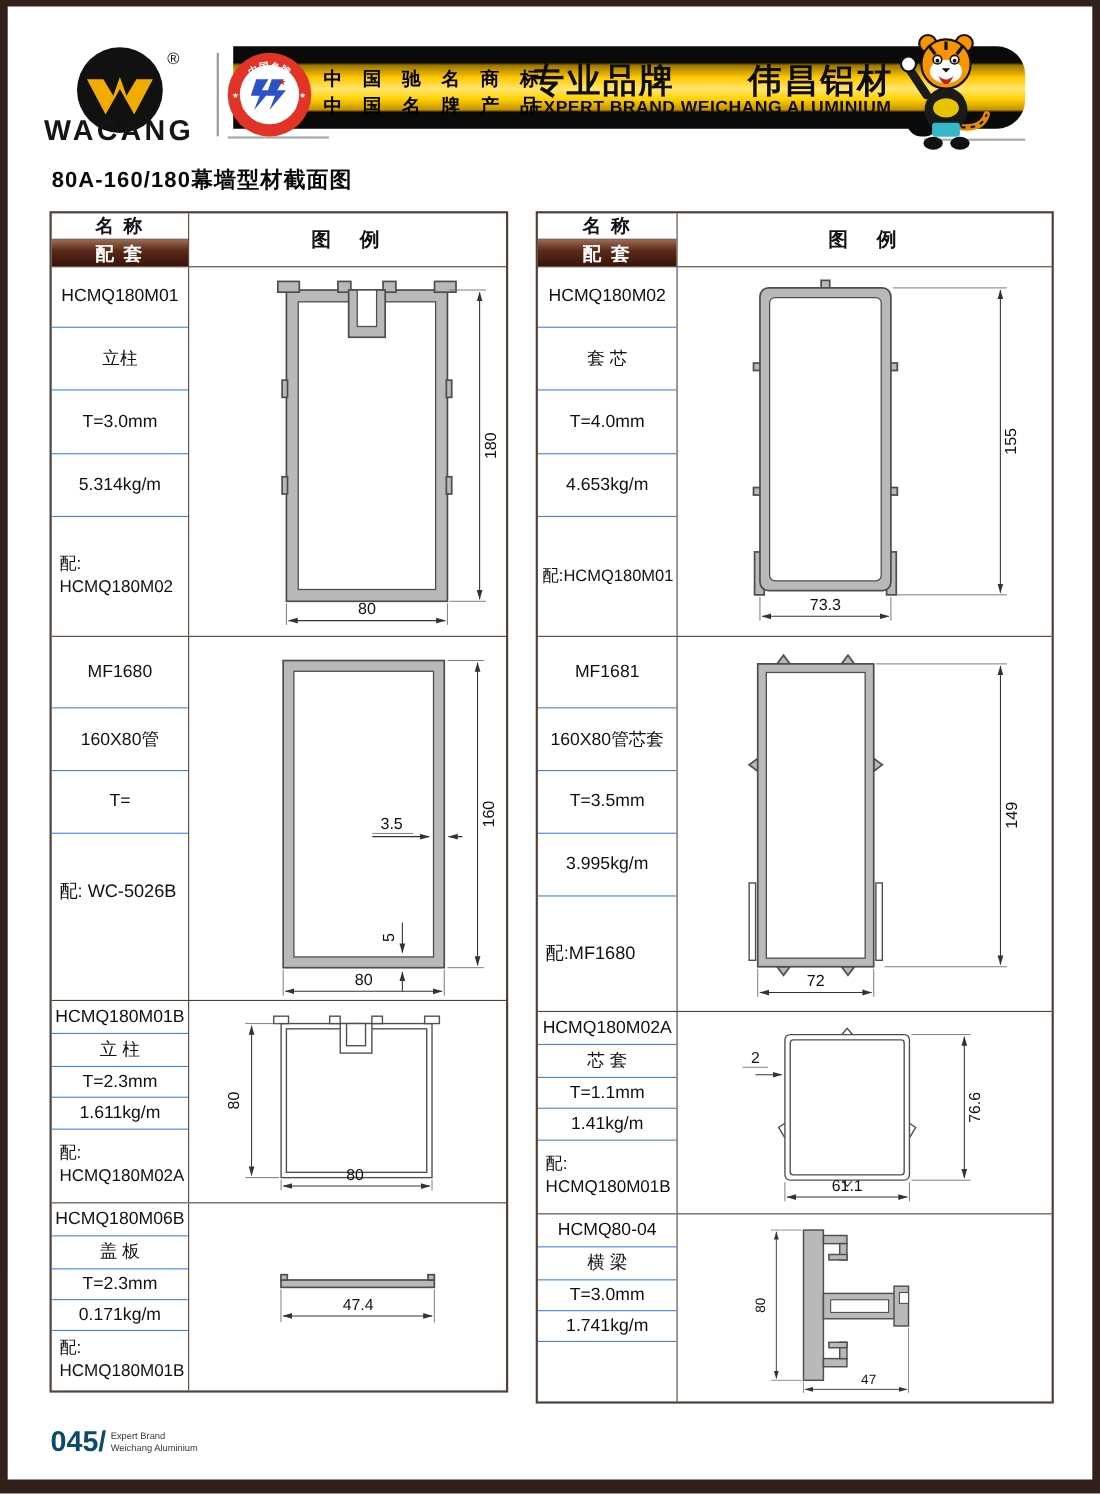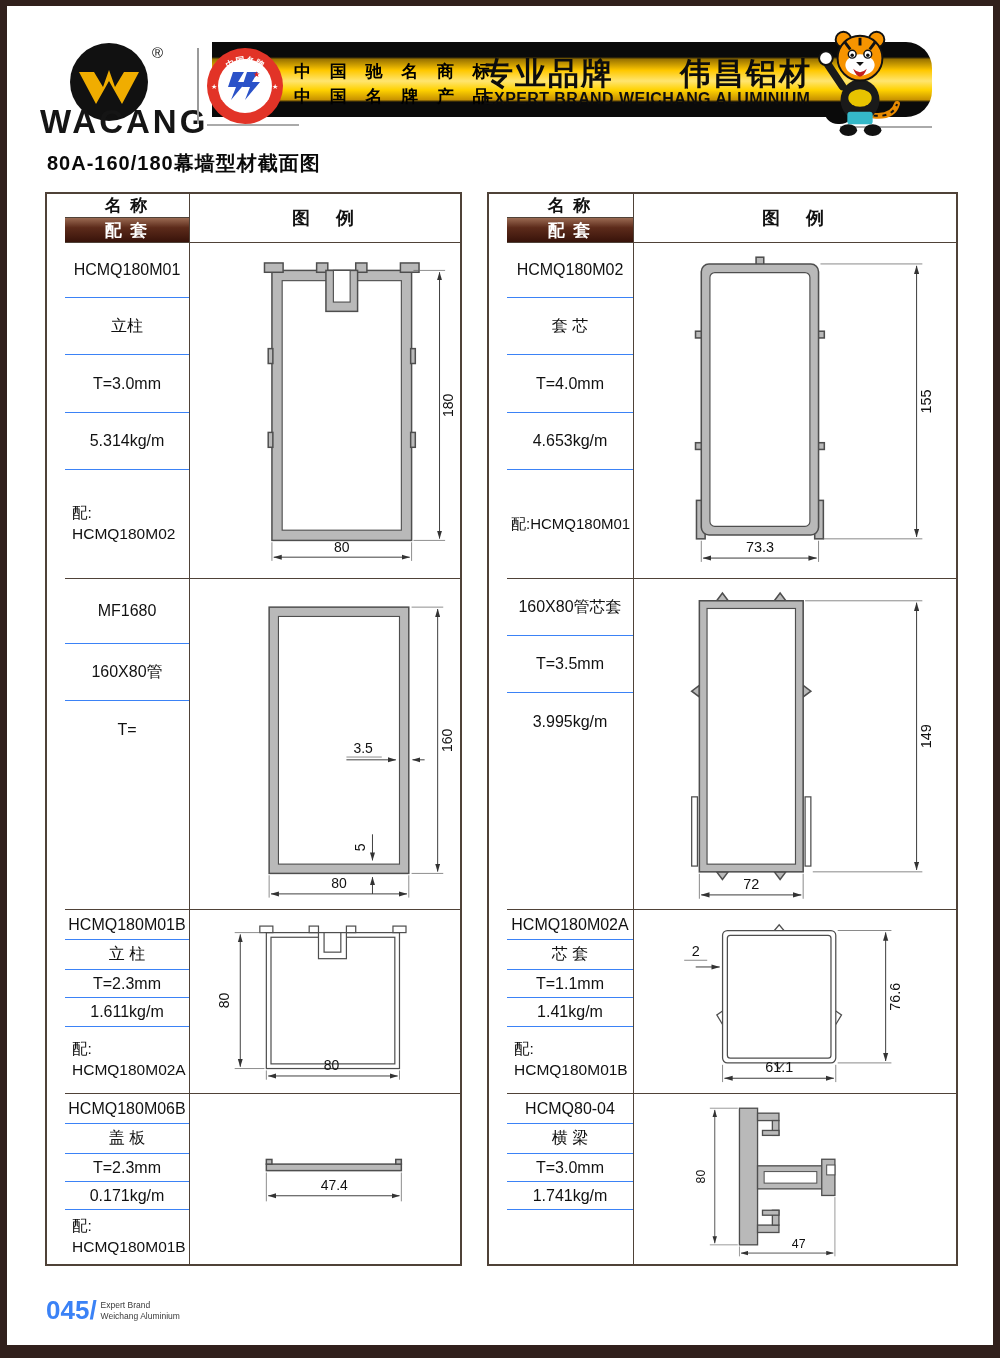--- a/index.html
+++ b/index.html
@@ -3,21 +3,21 @@
 <meta charset="utf-8">
 <style>
   html,body{margin:0;padding:0;background:#e8e8e8;}
   .page{position:relative;width:1000px;height:1358px;background:#fff;overflow:hidden;
         font-family:"Liberation Sans","DejaVu Sans",sans-serif;color:#111;}
   .frame{position:absolute;inset:0;border-style:solid;border-color:#31201c;
          border-width:6px 7px 13px 7px;box-sizing:border-box;pointer-events:none;z-index:60;}
 
   
   .logo-wrap{position:absolute;left:52px;top:40px;width:150px;height:95px;}
-  .logo-text{position:absolute;left:40px;top:103px;font-size:33px;font-weight:bold;
+  .logo-text{position:absolute;left:40px;top:103px;font-size:26px;font-weight:bold;
              letter-spacing:3px;color:#151515;}
   .divider{position:absolute;left:197px;top:48px;width:2px;height:76px;background:#9a9a9a;}
   .banner{position:absolute;left:212px;top:42px;width:720px;height:75px;border-radius:0 26px 26px 0;
           background:linear-gradient(180deg,#0a0a0a 0%,#0a0a0a 20%,#9a7300 23%,#ffc800 38%,
                      #ffe570 52%,#ffd200 64%,#c89200 77%,#0a0a0a 80%,#0a0a0a 100%);}
   .banner-notch{position:absolute;left:824px;top:110px;width:30px;height:14px;background:#0a0a0a;
                 border-radius:0 0 14px 14px;}
   .banner-cn-lines{position:absolute;left:294px;top:59px;color:#000000;font-weight:bold;
                    font-size:17px;letter-spacing:7px;line-height:25px;white-space:nowrap;}
   .banner-title-cn{position:absolute;left:482px;top:53px;font-size:31px;font-weight:bold;
@@ -26,21 +26,21 @@
                    color:#0d0d0d;letter-spacing:0.4px;white-space:nowrap;}
   .badge{position:absolute;left:205px;top:46px;width:80px;height:80px;z-index:12;}
   .tiger{position:absolute;left:810px;top:26px;width:100px;height:112px;z-index:12;}
   .underline-l{position:absolute;left:207px;top:124px;width:92px;height:2px;background:#aaa;}
   .underline-r{position:absolute;left:840px;top:126px;width:92px;height:2px;background:#aaa;}
 
   .page-title{position:absolute;left:47px;top:150px;font-size:20px;font-weight:bold;
               letter-spacing:1px;color:#0a0a0a;}
 
   
-  .tbl{position:absolute;top:192px;border:2px solid #4f4238;background:#fff;box-sizing:border-box;padding-left:18px;}
+  .tbl{position:absolute;top:192px;border:2px solid #4f4238;background:#fff;box-sizing:border-box;}
   .tbl-left{left:45px;width:417px;}
   .tbl-right{left:487px;width:471px;}
   .thead{display:flex;border-bottom:1px solid #4f4238;height:48px;}
   .ncol{display:flex;flex-direction:column;border-right:1px solid #4f4238;box-sizing:border-box;}
   .tbl-left .ncol{width:125px;}
   .tbl-right .ncol{width:127px;}
   .th-name{height:24px;display:flex;align-items:center;justify-content:center;font-weight:bold;
            font-size:17px;letter-spacing:2px;border-bottom:1px solid #4f4238;box-sizing:border-box;}
   .th-pair{flex:1;display:flex;align-items:center;justify-content:center;font-weight:bold;
            font-size:17px;letter-spacing:2px;color:#fff;
@@ -61,21 +61,21 @@
   .pi{fill:#ffffff;stroke:#4e4e4e;stroke-width:1.2;}
   .pt{fill:#ffffff;stroke:#4e4e4e;stroke-width:1.3;}
   .dim{stroke:#333;stroke-width:1;fill:none;}
   .ext{stroke:#666;stroke-width:0.8;fill:none;}
   .dl{font-family:"Liberation Sans","DejaVu Sans",sans-serif;font-size:15px;fill:#111;}
 
   
   .foot-note{position:absolute;left:0;right:0;top:1280px;text-align:center;font-size:15px;
              color:#1a1a1a;line-height:1.55;}
   .page-num-wrap{position:absolute;left:46px;top:1297px;display:flex;align-items:flex-start;}
-  .page-num{color:#3b82f6;font-size:26px;font-weight:bold;line-height:1;text-align:center;}
+  .page-num{color:#0c4a6e;font-size:26px;font-weight:bold;line-height:1;text-align:center;}
   .brand-small{margin-left:4px;font-size:8.5px;color:#3a3a3a;line-height:1.25;padding-top:3px;}
 </style>
 </head>
 <body>
 
 <svg width="0" height="0" style="position:absolute" aria-hidden="true">
   <defs>
     <marker id="arr" viewBox="0 0 10 6" markerWidth="9" markerHeight="6" refX="9.5" refY="3" orient="auto-start-reverse">
         <path d="M0,0 L10,3 L0,6 Z" fill="#333"></path>
       </marker>
@@ -196,20 +196,24 @@
           <text class="dl" x="163" y="316" text-anchor="middle">80</text>
         </svg>
       </div>
     </div>
 
     <div class="prow">
       <div class="ncol">
         <div class="ncell" style="height:65px">MF1680</div>
         <div class="ncell" style="height:57px">160X80管</div>
         <div class="ncell" style="height:57px">T=</div>
+        <div class="ncell match" style="height:104px;font-size:16.5px">
+          <div>配: WC-5026B</div>
+          <div></div>
+        </div>
       </div>
       <div class="lcell">
         <svg width="284" height="330" viewBox="0 0 290 338">
           <rect class="pf" x="85" y="22" width="150" height="286"></rect>
           <rect class="pi" x="95" y="32" width="130" height="266"></rect>
           <line class="ext" x1="238" y1="22" x2="272" y2="22"></line>
           <line class="ext" x1="238" y1="308" x2="272" y2="308"></line>
           <line class="dim" x1="266" y1="24" x2="266" y2="306" marker-start="url(#arr)" marker-end="url(#arr)"></line>
           <text class="dl" transform="rotate(-90 281 165)" x="281" y="165" text-anchor="middle">160</text>
           <line class="ext" x1="85" y1="310" x2="85" y2="334"></line>
@@ -323,23 +327,28 @@
           <line class="ext" x1="70" y1="300" x2="70" y2="322"></line>
           <line class="ext" x1="192" y1="300" x2="192" y2="322"></line>
           <line class="dim" x1="72" y1="318" x2="190" y2="318" marker-start="url(#arr)" marker-end="url(#arr)"></line>
           <text class="dl" x="131" y="312" text-anchor="middle">73.3</text>
         </svg>
       </div>
     </div>
 
     <div class="prow">
       <div class="ncol">
+        <div class="ncell" style="height:65px">MF1681</div>
         <div class="ncell" style="height:57px">160X80管芯套</div>
         <div class="ncell" style="height:57px">T=3.5mm</div>
         <div class="ncell" style="height:57px">3.995kg/m</div>
+        <div class="ncell match" style="height:104px;font-size:16.5px">
+          <div>配:MF1680</div>
+          <div></div>
+        </div>
       </div>
       <div class="lcell">
         <svg width="330" height="330" viewBox="0 0 335 338">
           <path class="pf" d="M86,20 l6,-8 l6,8 z"></path>
           <path class="pf" d="M146,20 l6,-8 l6,8 z"></path>
           <path class="pf" d="M86,302 l6,8 l6,-8 z"></path>
           <path class="pf" d="M146,302 l6,8 l6,-8 z"></path>
           <path class="pf" d="M68,108 l-8,6 l8,6 z"></path>
           <path class="pf" d="M176,108 l8,6 l-8,6 z"></path>
           <rect class="pt" x="60" y="224" width="6" height="72"></rect>

